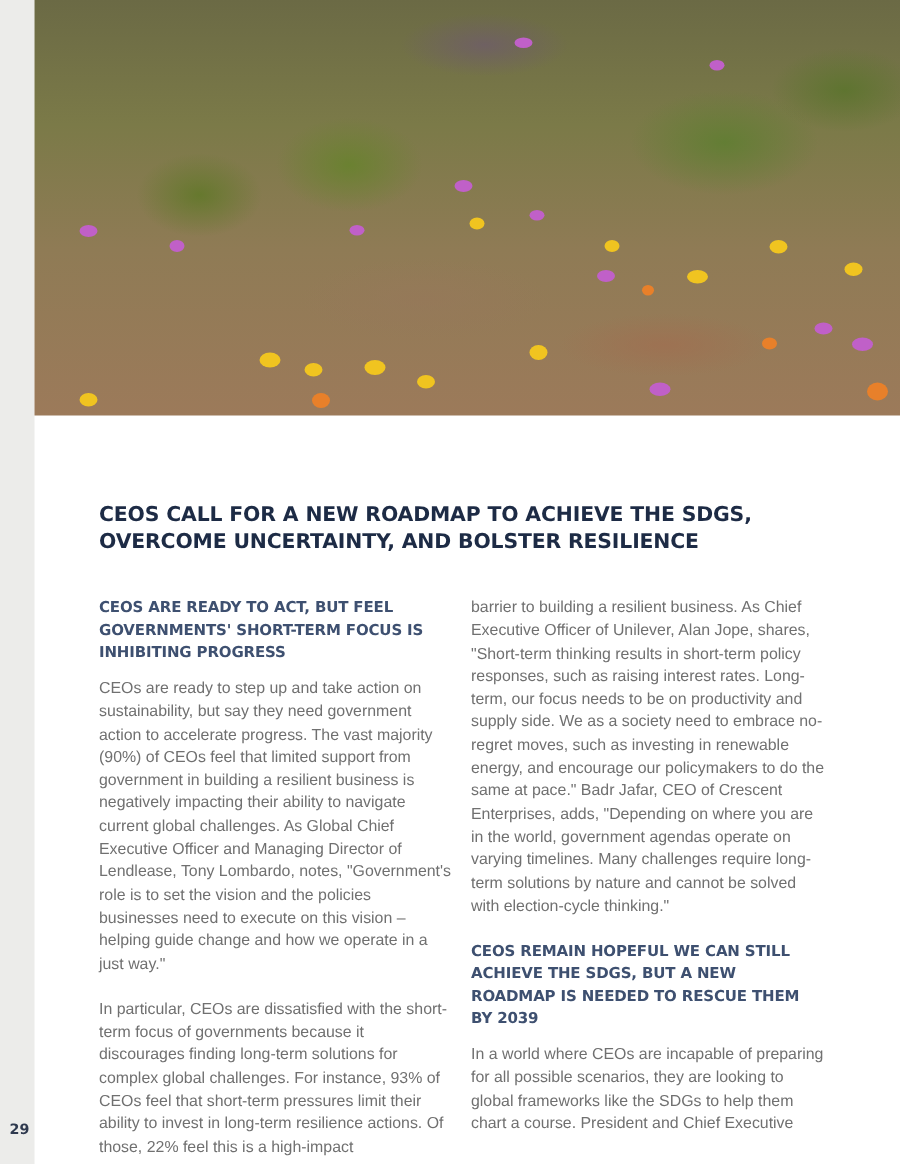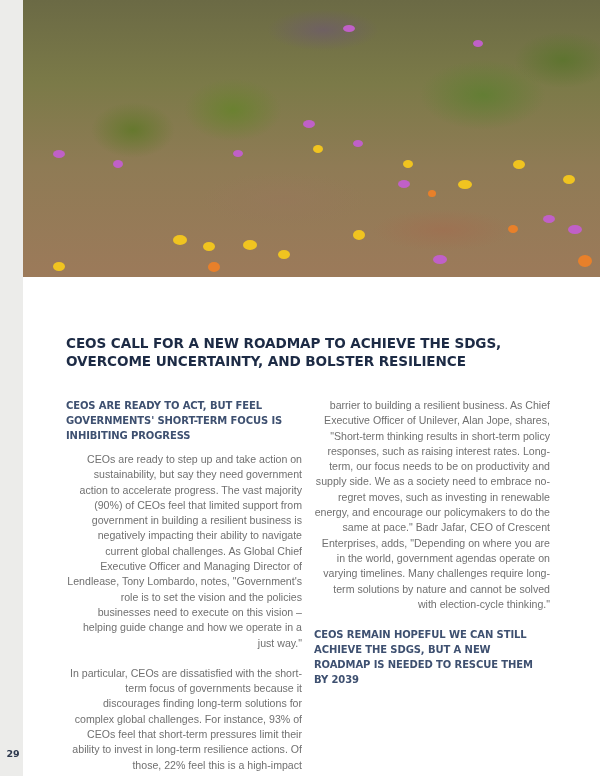--- a/index.html
+++ b/index.html
@@ -36,21 +36,21 @@
   .col { position: absolute; width: 236px; }
   .col-left { left: 66px; top: 398px; }
   .col-right { left: 314px; top: 398px; }
 
   .subhead {
     font-family: "DejaVu Sans", sans-serif; font-weight: bold;
     font-size: 10px; line-height: 15px; color: #3e5070; letter-spacing: -0.1px;
   }
   .para {
     font-family: "Liberation Sans", sans-serif;
-    font-size: 10.6px; line-height: 15.3px; color: #707070; text-align: right;
+    font-size: 10.6px; line-height: 15.3px; color: #707070;
   }
   .mb16 { margin-bottom: 15px; }
   .mb8 { margin-bottom: 9px; }
 
   .page-number {
     position: absolute; left: 4px; top: 748px; width: 18px; text-align: center;
     font-family: "DejaVu Sans", sans-serif; font-weight: bold; font-size: 9.5px; color: #2f3a4f;
   }
 </style>
 </head>
@@ -91,15 +91,16 @@
 
 <div class="col col-left">
   <h2 class="subhead mb8">CEOS ARE READY TO ACT, BUT FEEL GOVERNMENTS' SHORT-TERM FOCUS IS INHIBITING PROGRESS</h2>
   <p class="para mb16">CEOs are ready to step up and take action on sustainability, but say they need government action to accelerate progress. The vast majority (90%) of CEOs feel that limited support from government in building a resilient business is negatively impacting their ability to navigate current global challenges. As Global Chief Executive Officer and Managing Director of Lendlease, Tony Lombardo, notes, "Government's role is to set the vision and the policies businesses need to execute on this vision – helping guide change and how we operate in a just way."</p>
   <p class="para">In particular, CEOs are dissatisfied with the short-term focus of governments because it discourages finding long-term solutions for complex global challenges. For instance, 93% of CEOs feel that short-term pressures limit their ability to invest in long-term resilience actions. Of those, 22% feel this is a high-impact</p>
 </div>
 
 <div class="col col-right">
   <p class="para mb16">barrier to building a resilient business. As Chief Executive Officer of Unilever, Alan Jope, shares, "Short-term thinking results in short-term policy responses, such as raising interest rates. Long-term, our focus needs to be on productivity and supply side. We as a society need to embrace no-regret moves, such as investing in renewable energy, and encourage our policymakers to do the same at pace." Badr Jafar, CEO of Crescent Enterprises, adds, "Depending on where you are in the world, government agendas operate on varying timelines. Many challenges require long-term solutions by nature and cannot be solved with election-cycle thinking."</p>
   <h2 class="subhead mb8">CEOS REMAIN HOPEFUL WE CAN STILL ACHIEVE THE SDGS, BUT A NEW ROADMAP IS NEEDED TO RESCUE THEM BY 2039</h2>
+  <p class="para">In a world where CEOs are incapable of preparing for all possible scenarios, they are looking to global frameworks like the SDGs to help them chart a course. President and Chief Executive</p>
 </div>
 
 <div class="page-number">29</div>
 
 </body></html>

